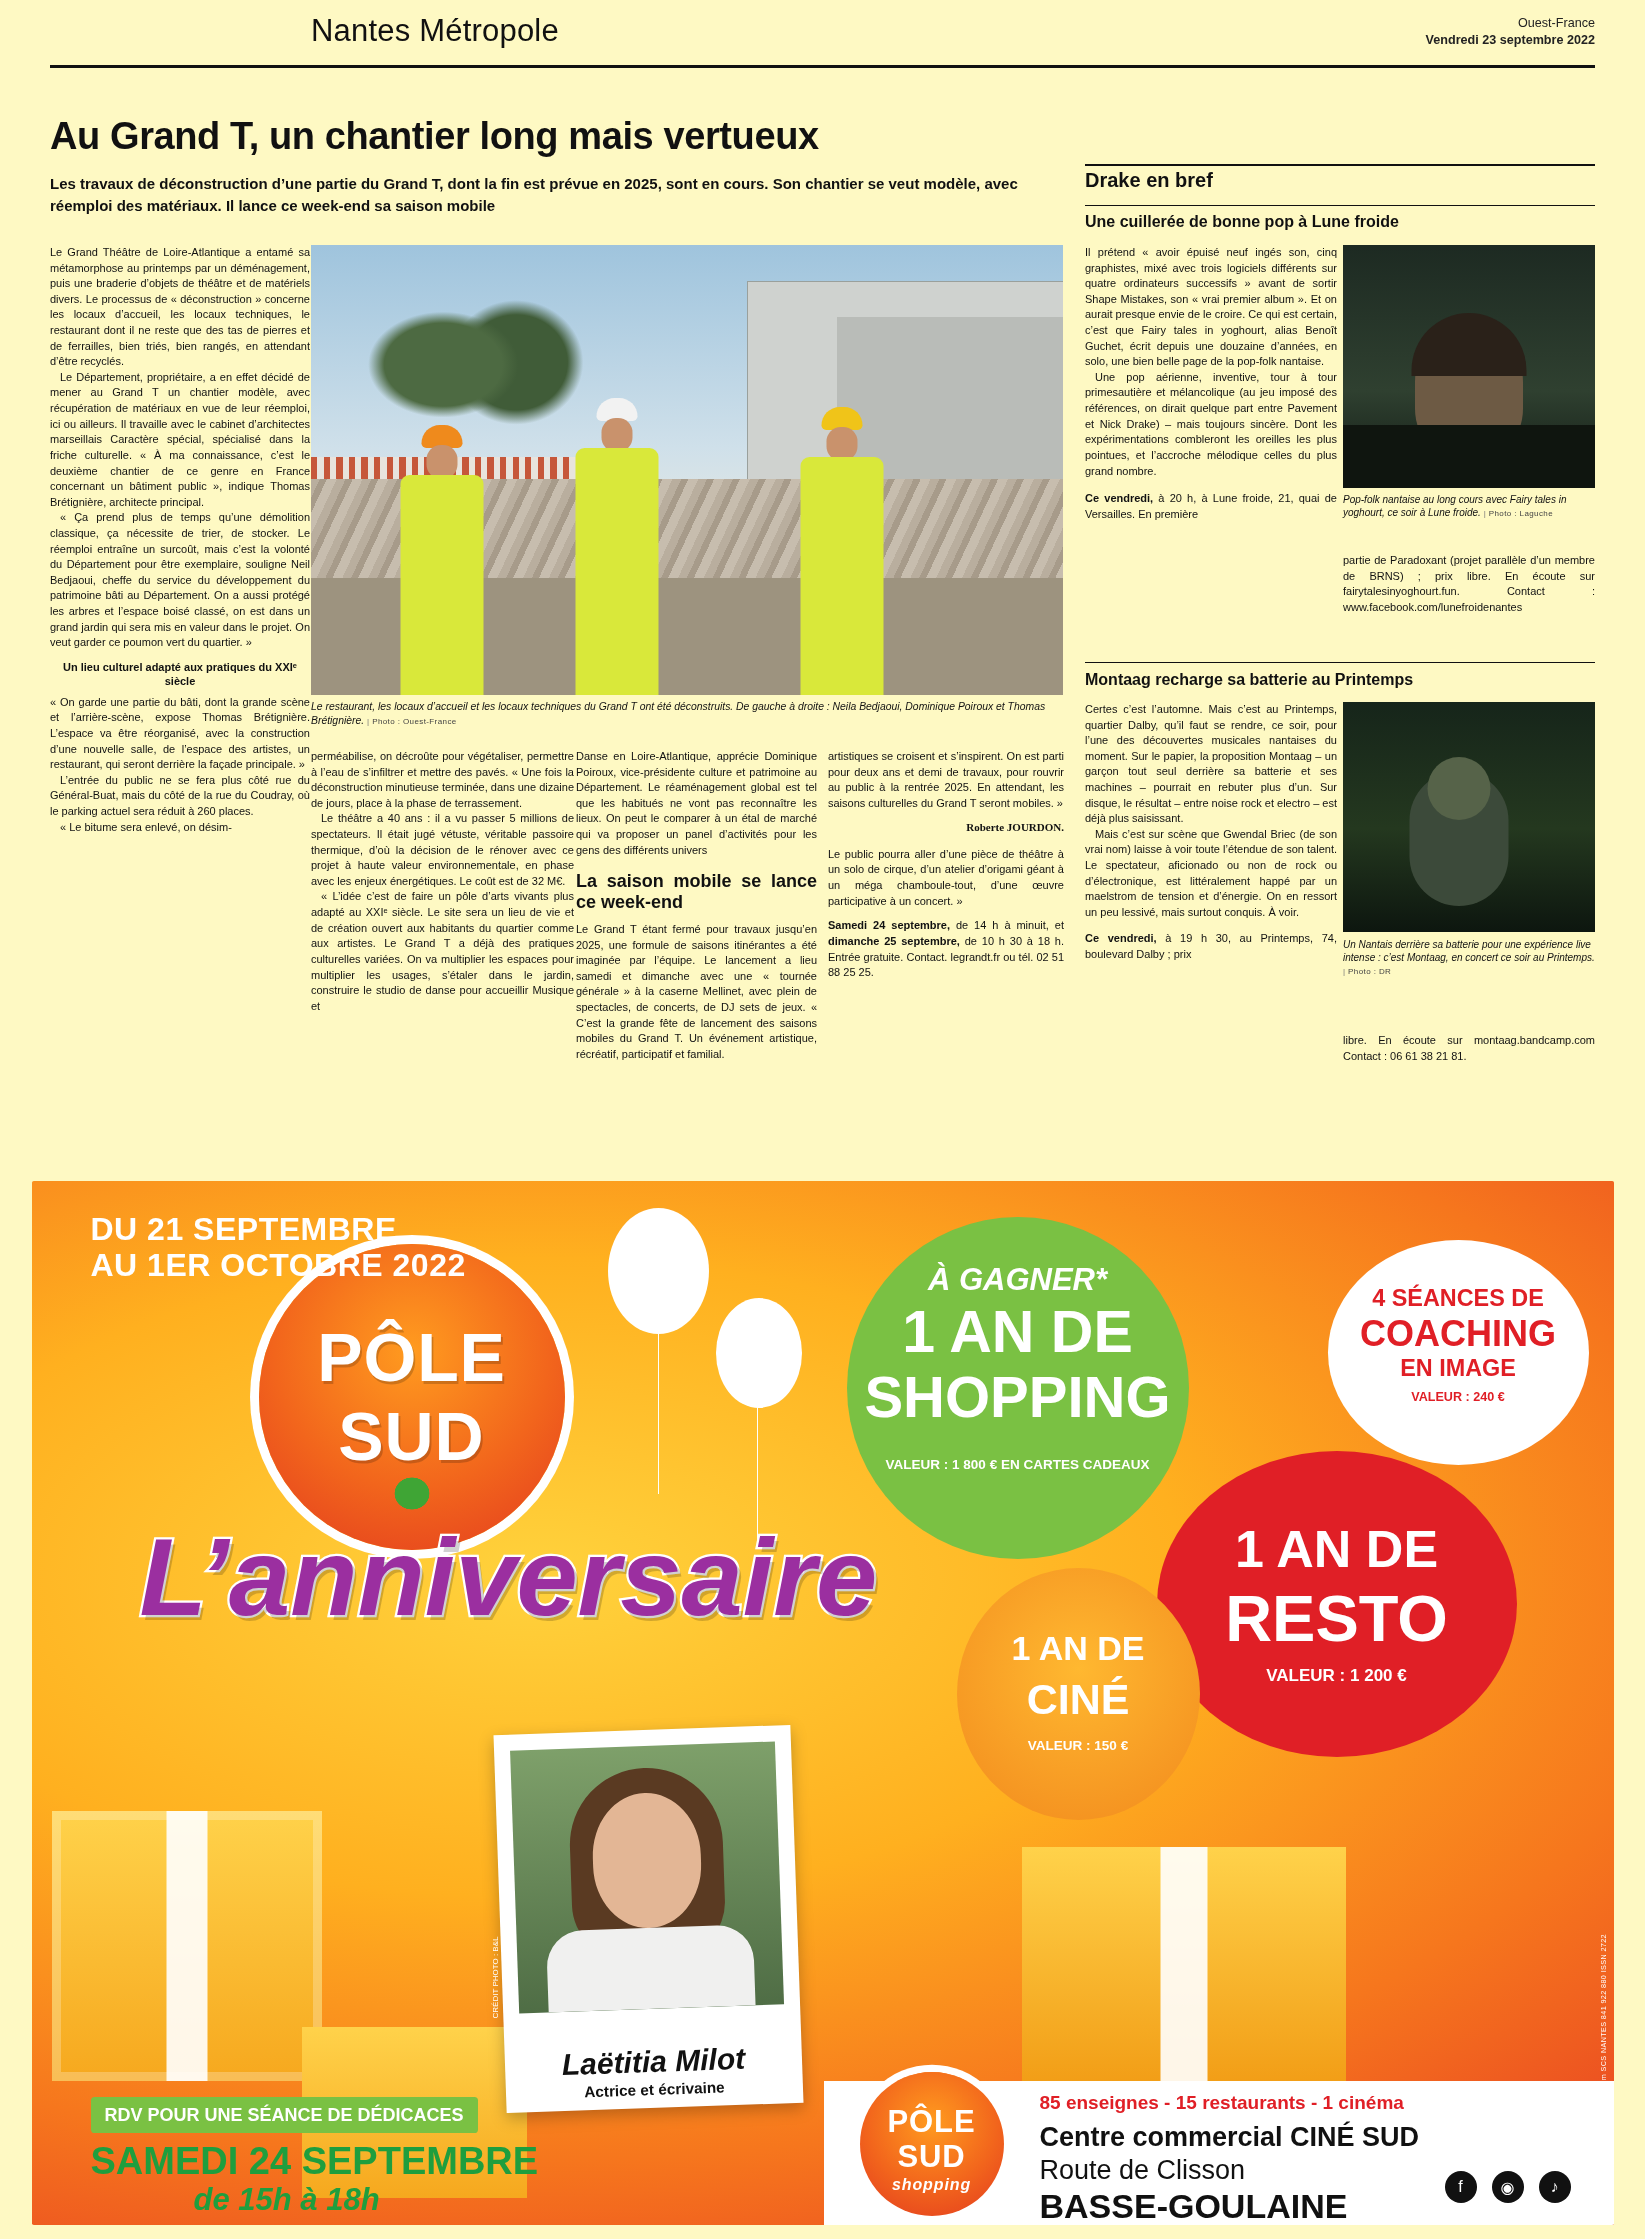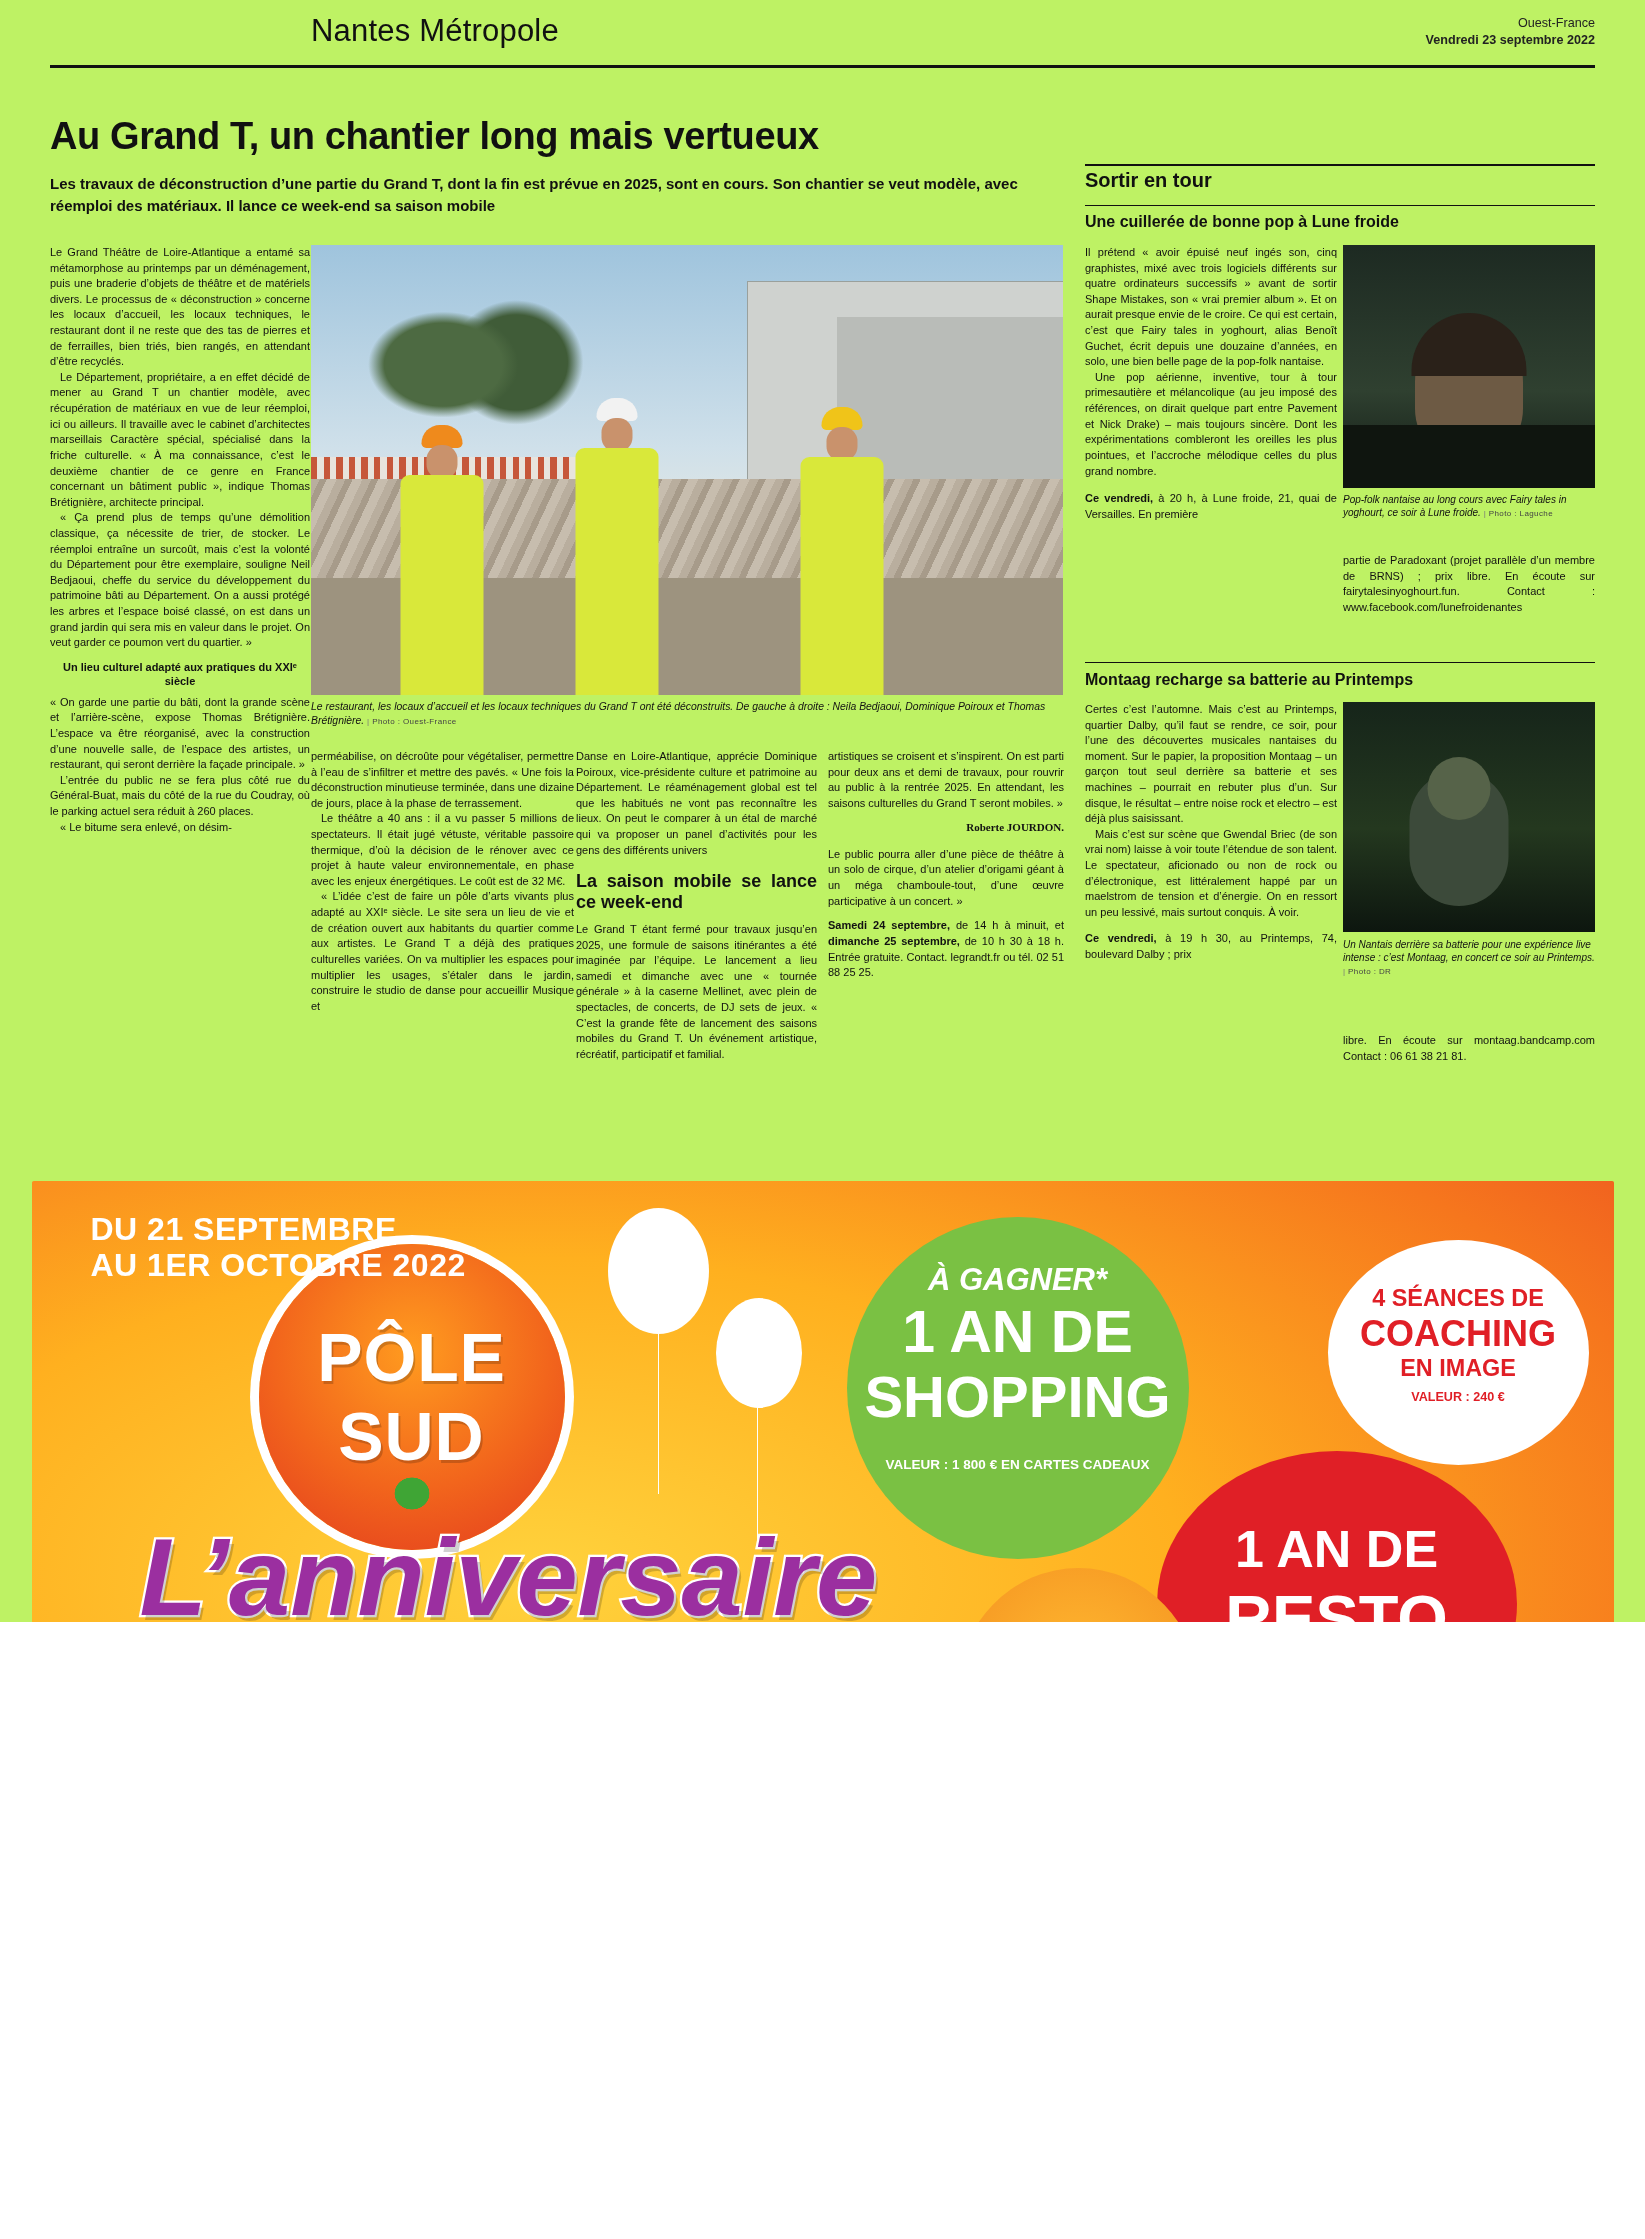--- a/index.html
+++ b/index.html
@@ -1,17 +1,17 @@
 <!DOCTYPE html>
 <html lang="fr" style="font-size:14.4px"><head>
 <meta charset="utf-8">
 <style>
   html,body{margin:0;padding:0;background:#ffffff;}
   body{width:1645px;height:2239px;font-family:"Liberation Serif",serif;color:#000;}
-  .page{position:relative;width:1645px;height:1622px;overflow:hidden;background:#bef264;}
+  .page{position:relative;width:1645px;height:2239px;overflow:hidden;background:#fef9c3;}
 
   
   .masthead{position:absolute;left:50px;top:12.6px;width:1545px;}
   .masthead-inner{display:flex;align-items:flex-end;justify-content:space-between;padding-bottom:5.4px;}
   .masthead-title{font-family:"Liberation Sans",sans-serif;font-size:31px;font-weight:400;letter-spacing:0.2px;color:#111;padding-left:261px;}
   .masthead-right{text-align:right;font-family:"Liberation Sans",sans-serif;line-height:1.35;}
   .masthead-brand{font-size:12.6px;color:#222;}
   .masthead-date{font-size:12.6px;color:#222;font-weight:bold;}
   .rule-thick{position:absolute;left:50px;top:65px;width:1545px;height:2.7px;background:#111;}
 
@@ -179,21 +179,21 @@
   <div class="col" id="col4">
     <p class="noind">artistiques se croisent et s’inspirent. On est parti pour deux ans et demi de travaux, pour rouvrir au public à la rentrée 2025. En attendant, les saisons culturelles du Grand T seront mobiles. »</p>
     <div class="signature">Roberte JOURDON.</div>
     <p class="noind" style="margin-top:10.8px">Le public pourra aller d’une pièce de théâtre à un solo de cirque, d’un atelier d’origami géant à un méga chamboule-tout, d’une œuvre participative à un concert. »</p>
     <p class="noind" style="margin-top:9px">
       <b>Samedi 24 septembre,</b><span> de 14 h à minuit, et </span><b>dimanche 25 septembre,</b><span> de 10 h 30 à 18 h. Entrée gratuite. Contact. legrandt.fr ou tél. 02 51 88 25 25.</span>
     </p>
   </div>
 
   <div class="rail-rule"></div>
-  <div class="rail-title">Sortir en tour</div>
+  <div class="rail-title">Drake en bref</div>
 
   <div style="position:absolute;left:1085px;top:205px;width:510px;height:0.9px;background:#111"></div>
   <div class="rail-sub" style="position:absolute;left:1085px;top:212px;width:510px">Une cuillerée de bonne pop à Lune froide</div>
 
   <div class="railblock" style="left:1085px;top:245px;width:252px">
     <p class="noind">Il prétend « avoir épuisé neuf ingés son, cinq graphistes, mixé avec trois logiciels différents sur quatre ordinateurs successifs » avant de sortir Shape Mistakes, son « vrai premier album ». Et on aurait presque envie de le croire. Ce qui est certain, c’est que Fairy tales in yoghourt, alias Benoît Guchet, écrit depuis une douzaine d’années, en solo, une bien belle page de la pop-folk nantaise.</p>
     <p>Une pop aérienne, inventive, tour à tour primesautière et mélancolique (au jeu imposé des références, on dirait quelque part entre Pavement et Nick Drake) – mais toujours sincère. Dont les expérimentations combleront les oreilles les plus pointues, et l’accroche mélodique celles du plus grand nombre.</p>
     <p class="noind" style="margin-top:12px">
       <b>Ce vendredi,</b><span> à 20 h, à Lune froide, 21, quai de Versailles. En première</span>
     </p>

